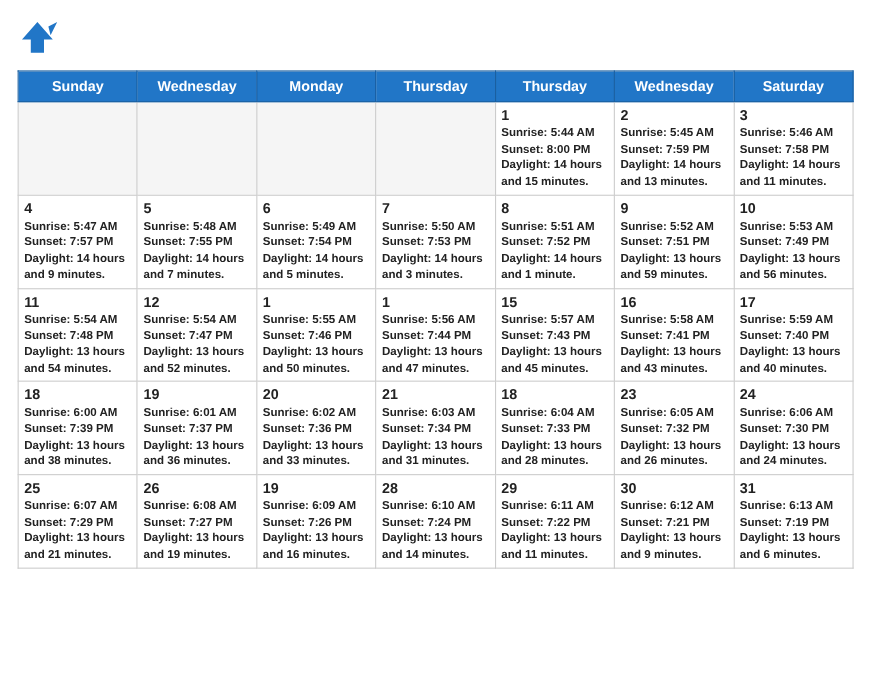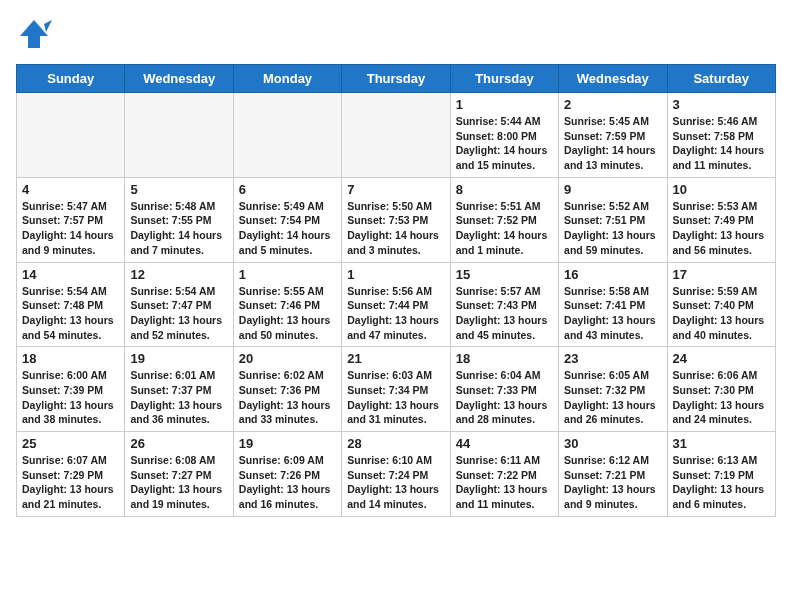--- a/index.html
+++ b/index.html
@@ -152,21 +152,21 @@
           <span class="day-number">9</span>
           <div class="day-detail">Sunrise: 5:52 AM<br>Sunset: 7:51 PM<br>Daylight: 13 hours<br>and 59 minutes.</div>
         </td>
         <td>
           <span class="day-number">10</span>
           <div class="day-detail">Sunrise: 5:53 AM<br>Sunset: 7:49 PM<br>Daylight: 13 hours<br>and 56 minutes.</div>
         </td>
       </tr>
       <tr>
         <td>
-          <span class="day-number">14</span>
+          <span class="day-number">11</span>
           <div class="day-detail">Sunrise: 5:54 AM<br>Sunset: 7:48 PM<br>Daylight: 13 hours<br>and 54 minutes.</div>
         </td>
         <td>
           <span class="day-number">12</span>
           <div class="day-detail">Sunrise: 5:54 AM<br>Sunset: 7:47 PM<br>Daylight: 13 hours<br>and 52 minutes.</div>
         </td>
         <td>
           <span class="day-number">1</span>
           <div class="day-detail">Sunrise: 5:55 AM<br>Sunset: 7:46 PM<br>Daylight: 13 hours<br>and 50 minutes.</div>
         </td>
@@ -228,21 +228,21 @@
         </td>
         <td>
           <span class="day-number">19</span>
           <div class="day-detail">Sunrise: 6:09 AM<br>Sunset: 7:26 PM<br>Daylight: 13 hours<br>and 16 minutes.</div>
         </td>
         <td>
           <span class="day-number">28</span>
           <div class="day-detail">Sunrise: 6:10 AM<br>Sunset: 7:24 PM<br>Daylight: 13 hours<br>and 14 minutes.</div>
         </td>
         <td>
-          <span class="day-number">44</span>
+          <span class="day-number">29</span>
           <div class="day-detail">Sunrise: 6:11 AM<br>Sunset: 7:22 PM<br>Daylight: 13 hours<br>and 11 minutes.</div>
         </td>
         <td>
           <span class="day-number">30</span>
           <div class="day-detail">Sunrise: 6:12 AM<br>Sunset: 7:21 PM<br>Daylight: 13 hours<br>and 9 minutes.</div>
         </td>
         <td>
           <span class="day-number">31</span>
           <div class="day-detail">Sunrise: 6:13 AM<br>Sunset: 7:19 PM<br>Daylight: 13 hours<br>and 6 minutes.</div>
         </td>

